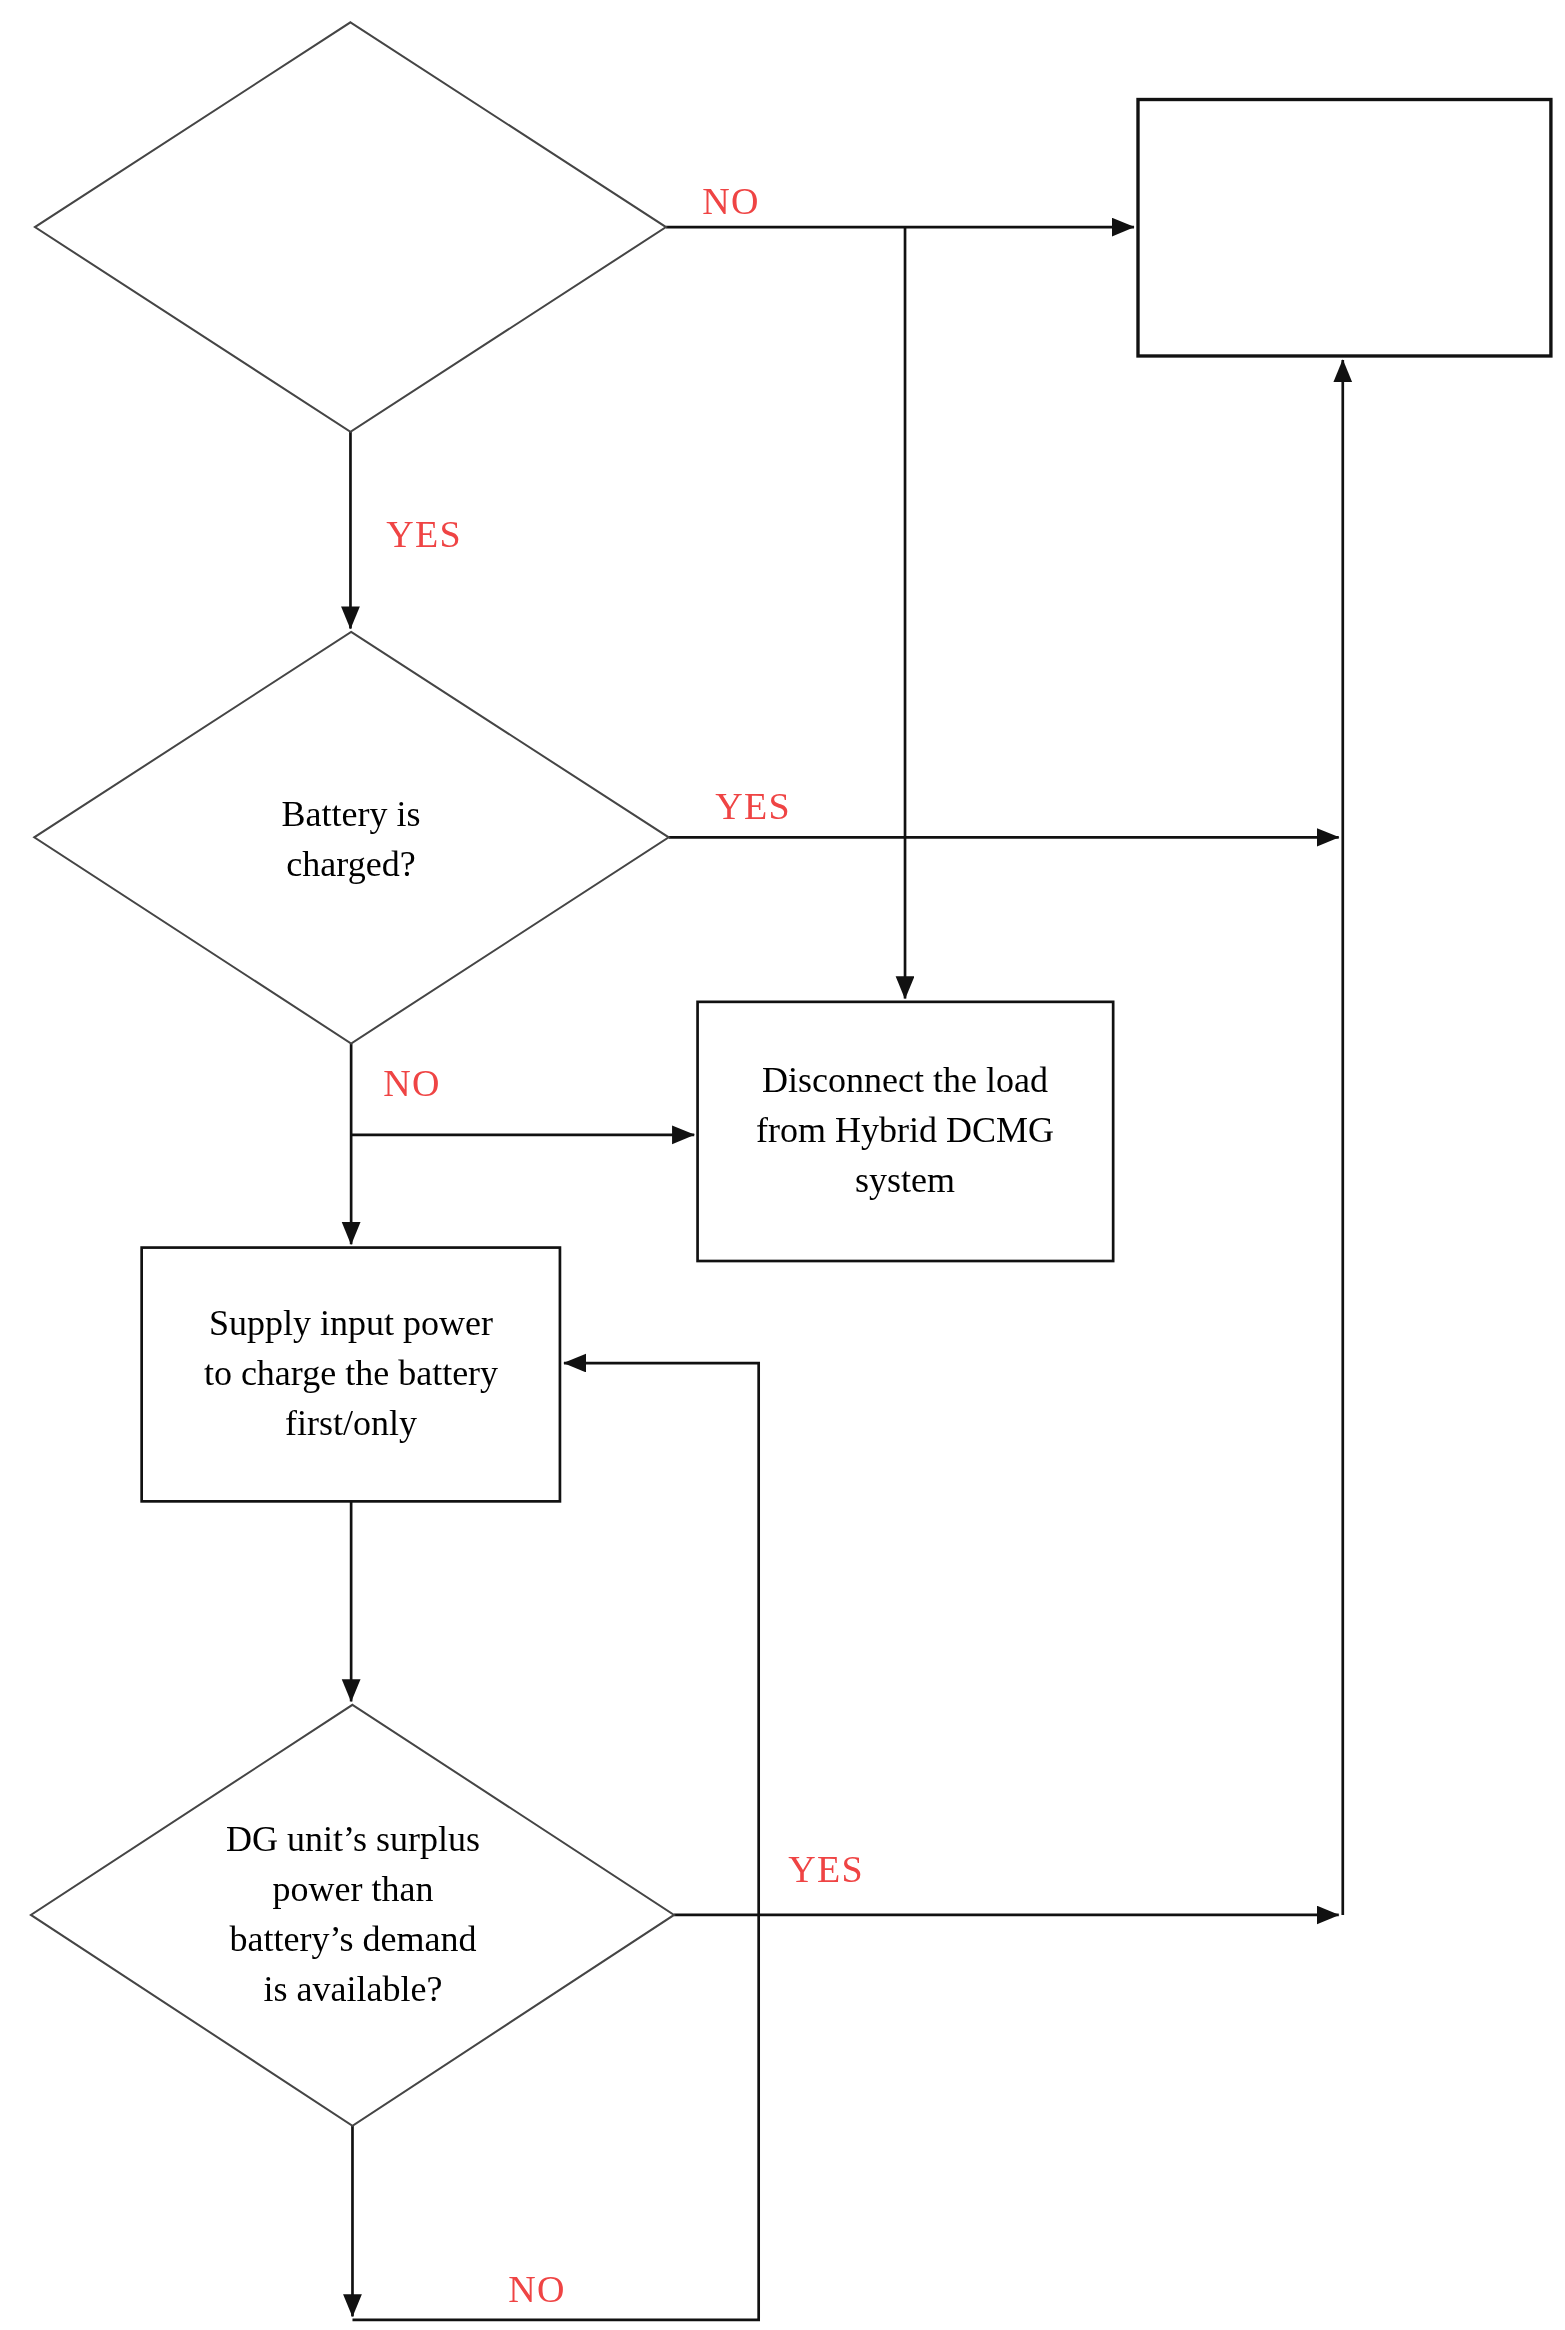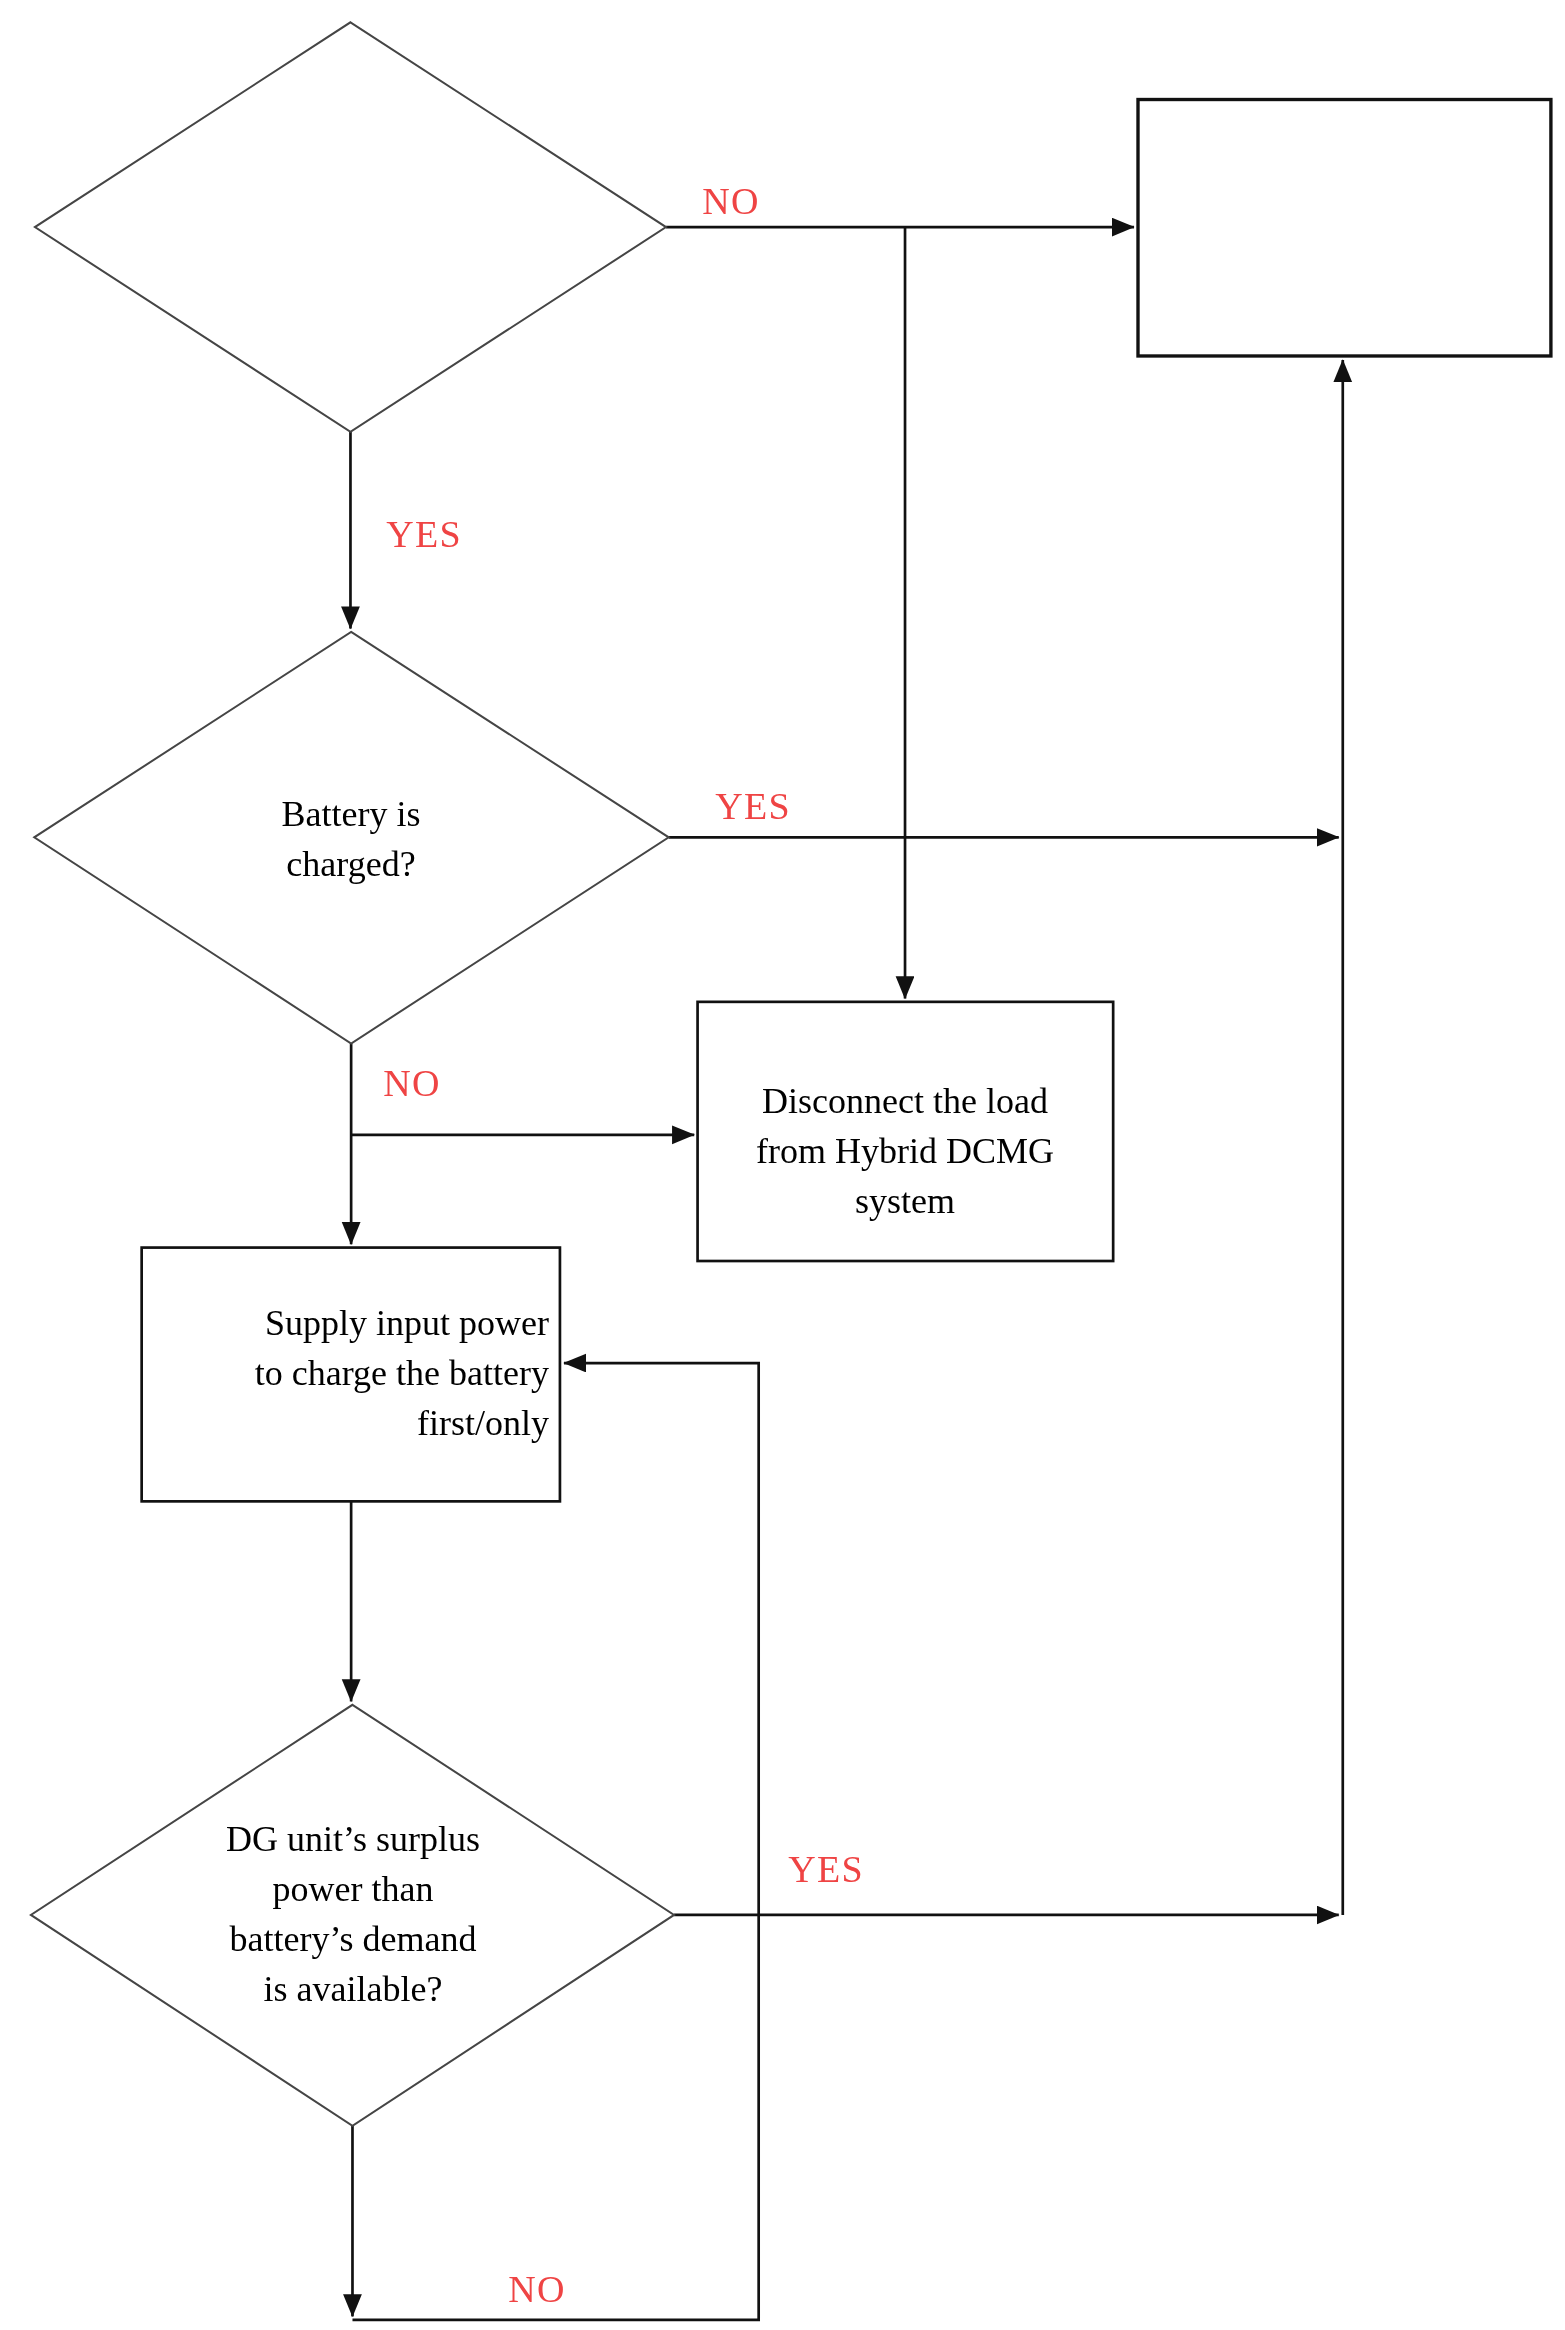--- a/index.html
+++ b/index.html
@@ -66,25 +66,25 @@
     <rect class="pbox thick" x="1695" y="148" width="615" height="382"></rect>
     <rect class="pbox" x="1039" y="1492" width="619" height="386"></rect>
     <rect class="pbox" x="211" y="1858" width="623" height="378"></rect>
   </svg>
 
 
 
   <div class="node-label" style="left:351px; top:839px; width:403px;">Battery is
 charged?</div>
 
-  <div class="node-label" style="left:905px; top:1130px; width:396px;margin-top:21px;">Disconnect the load
+  <div class="node-label" style="left:905px; top:1130px; width:396px;">Disconnect the load
 from Hybrid DCMG
 system</div>
 
-  <div class="node-label" style="left:351px; top:1373px; width:396px;text-align:right;">Supply input power
+  <div class="node-label" style="left:351px; top:1373px; width:396px;">Supply input power
 to charge the battery
 first/only</div>
 
   <div class="node-label" style="left:353px; top:1914px; width:484px;">DG unit’s surplus
 power than
 battery’s demand
 is available?</div>
 
   <div class="edge-label" style="left:731px; top:201px;">NO</div>
 

